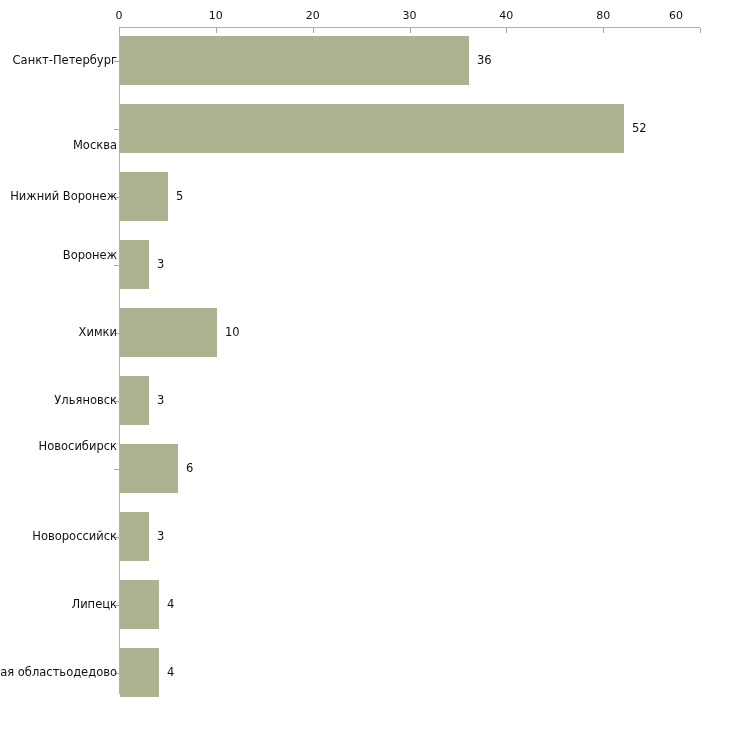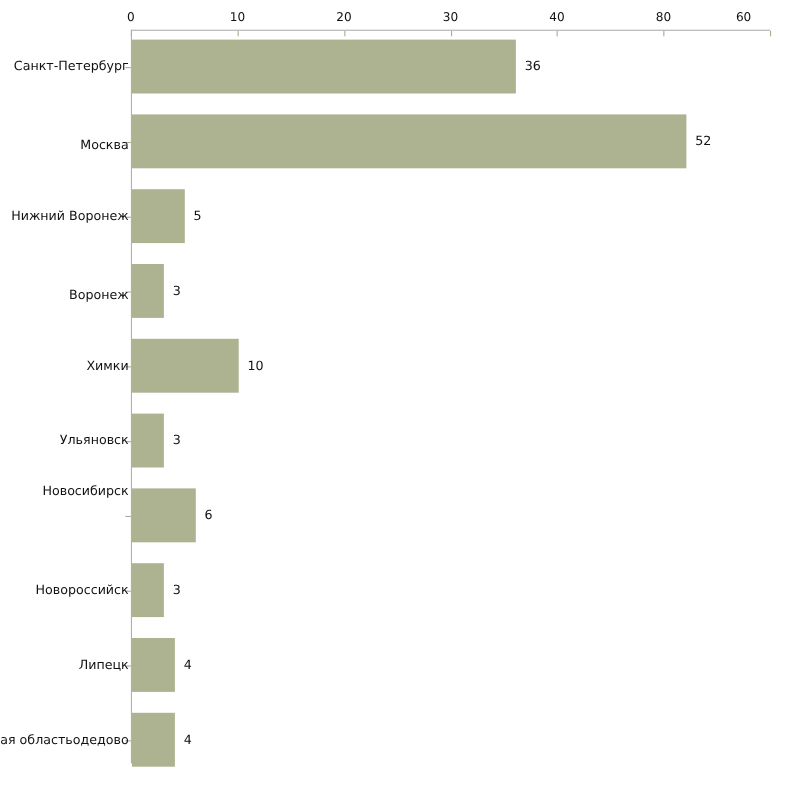--- a/index.html
+++ b/index.html
@@ -137,23 +137,23 @@
         <div class="y-tick" style="top: 265px;"></div>
         <div class="y-tick" style="top: 333px;"></div>
         <div class="y-tick" style="top: 401px;"></div>
         <div class="y-tick" style="top: 469px;"></div>
         <div class="y-tick" style="top: 537px;"></div>
         <div class="y-tick" style="top: 605px;"></div>
         <div class="y-tick" style="top: 673px;"></div>
       </div>
     <div id="cat-labels-layer">
         <div class="cat-label" style="top: 53.5px;">Санкт-Петербург</div>
-        <div class="cat-label" style="top: 125px;">Москва</div>
+        <div class="cat-label" style="top: 139px;">Москва</div>
         <div class="cat-label" style="top: 189.5px;">Нижний Воронеж</div>
-        <div class="cat-label" style="top: 262px; margin-left: 36px;">Воронеж</div>
+        <div class="cat-label" style="top: 249px; margin-left: 36px;">Воронеж</div>
         <div class="cat-label" style="top: 325.5px;">Химки</div>
         <div class="cat-label" style="top: 393.5px;">Ульяновск</div>
         <div class="cat-label" style="top: 440px;">Новосибирск</div>
         <div class="cat-label" style="top: 529.5px;">Новороссийск</div>
         <div class="cat-label" style="top: 597.5px;">Липецк</div>
         <div class="cat-label" style="top: 665.5px;">ская областьодедово</div>
       </div>
     <div id="bars-layer">
         <div class="bar" title="Санкт-Петербург: 36" style="left: 120px; top: 36px; width: 349px; height: 49px; background: rgb(173, 179, 145);"></div>
         <div class="bar-value" style="left: 477px; top: 53.5px;">36</div>

